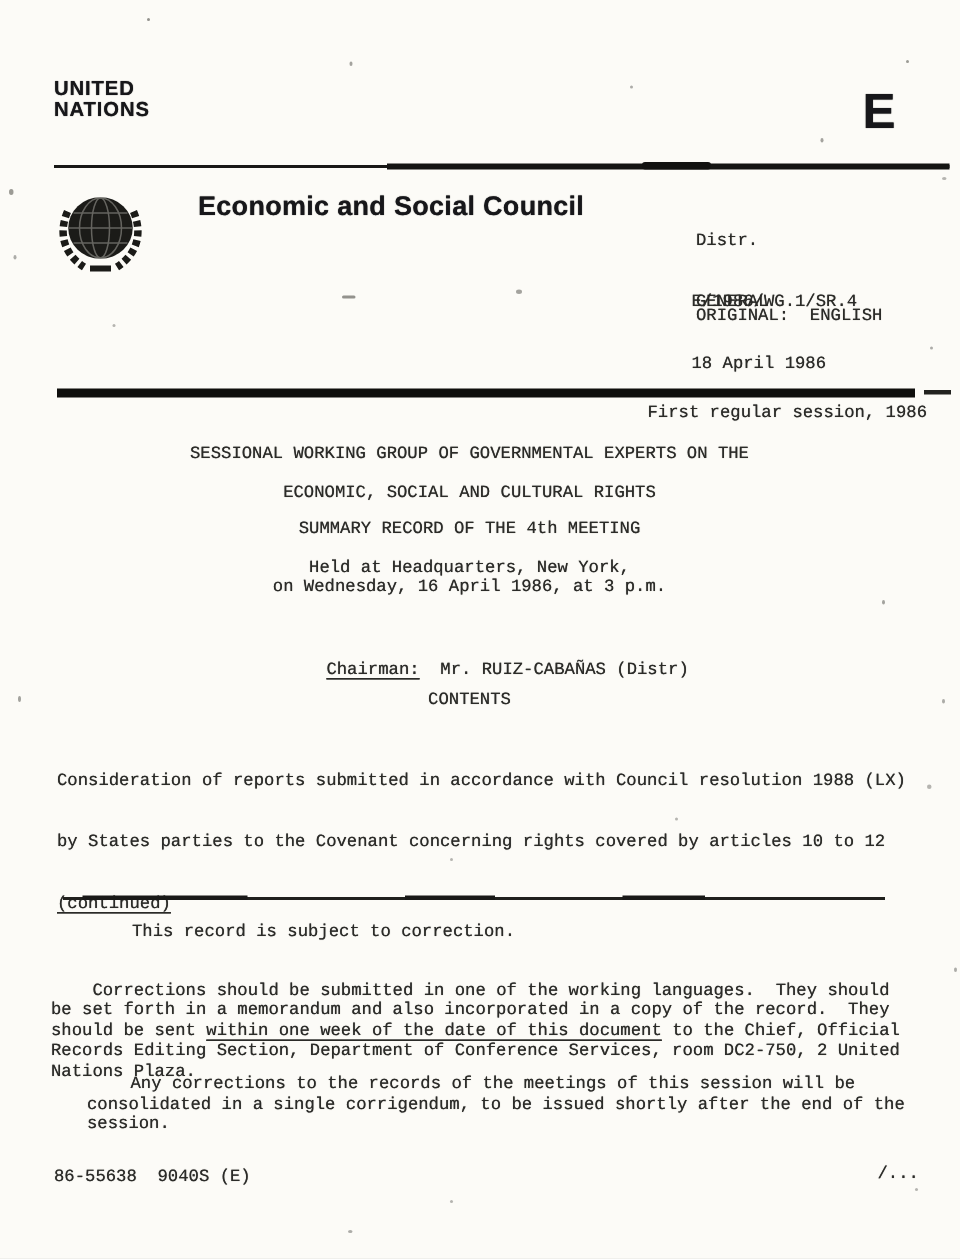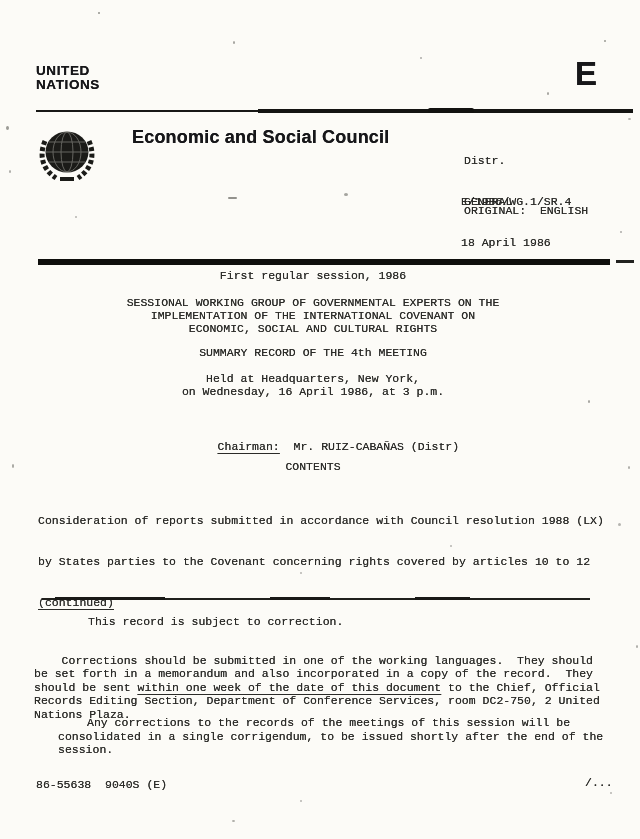--- a/index.html
+++ b/index.html
@@ -13,34 +13,34 @@
     font-family:"Liberation Mono","DejaVu Sans Mono",monospace;
     font-size:11.5px; line-height:13.6px;
     white-space:pre-wrap;
     text-shadow:0 0 0.45px rgba(25,25,22,0.8);
   }
   .sansb {
     font-family:"Liberation Sans","DejaVu Sans",sans-serif;
     font-weight:bold; color:#17171a;
     text-shadow:0 0 0.6px rgba(10,10,10,0.9);
   }
-  .org-name { left:36px; top:64px; font-size:13.5px; line-height:14px; letter-spacing:0.6px; }
+  .org-name { left:36px; top:52px; font-size:13.5px; line-height:14px; letter-spacing:0.6px; }
   .series-letter { left:575px; top:57px; font-size:33px; line-height:33px; letter-spacing:0; }
   .rule-top { left:36px; top:110px; width:597px; height:2px; background:#181816; }
   .rule-top-thick { left:258px; top:109px; width:375px; height:4px; background:#141412; }
   .rule-top-bump { left:428px; top:108px; width:46px; height:5px; background:#121210; border-radius:2px; }
   .emblem { left:38px; top:125px; }
   .council-title { left:132px; top:127px; font-size:18px; line-height:20px; letter-spacing:0.2px; }
   .meta-distr { left:464px; top:127px; }
   .meta-symbol { left:461px; top:168px; }
   .meta-orig { left:464px; top:204px; }
   .bar-thick { left:38px; top:259px; width:572px; height:6px; background:#0f0f0d; }
   .bar-thick-tail { left:616px; top:260px; width:18px; height:3px; background:#22221f; }
   .center-line { left:8px; width:610px; text-align:center; }
-  .session-line { top:269px; }
+  .session-line { top:269px;text-align:right; }
   .body-line-0 { top:296px; }
   .body-line-1 { top:309px; }
   .body-line-2 { top:322px; }
   .record-line { top:346px; }
   .held-line-0 { top:372px; }
   .held-line-1 { top:385px;text-align:center; }
   .chairman { left:190px; top:426px; }
   .contents-heading { top:460px; }
   .contents-item { left:38px; top:487px; width:580px; }
   .u { text-decoration:underline; text-underline-offset:2.5px; text-decoration-thickness:1px; }
@@ -97,21 +97,20 @@
     <div>E/1986/WG.1/SR.4</div>
     <div>18 April 1986</div>
   </div>
   <div class="abs mono meta-orig">ORIGINAL:  ENGLISH</div>
 
   <div class="abs bar-thick"></div>
   <div class="abs bar-thick-tail"></div>
 
   <div class="abs mono center-line session-line">First regular session, 1986</div>
   <div class="abs mono center-line body-line-0">SESSIONAL WORKING GROUP OF GOVERNMENTAL EXPERTS ON THE</div>
-  <div class="abs mono center-line body-line-1">IMPLEMENTATION OF THE INTERNATIONAL COVENANT ON</div>
   <div class="abs mono center-line body-line-2">ECONOMIC, SOCIAL AND CULTURAL RIGHTS</div>
   <div class="abs mono center-line record-line">SUMMARY RECORD OF THE 4th MEETING</div>
   <div class="abs mono center-line held-line-0">Held at Headquarters, New York,</div>
   <div class="abs mono center-line held-line-1">on Wednesday, 16 April 1986, at 3 p.m.</div>
 
   <div class="abs mono chairman">
     <span class="u">Chairman:</span><span>  Mr. RUIZ-CABAÑAS (Distr)</span>
   </div>
 
   <div class="abs mono center-line contents-heading">CONTENTS</div>

